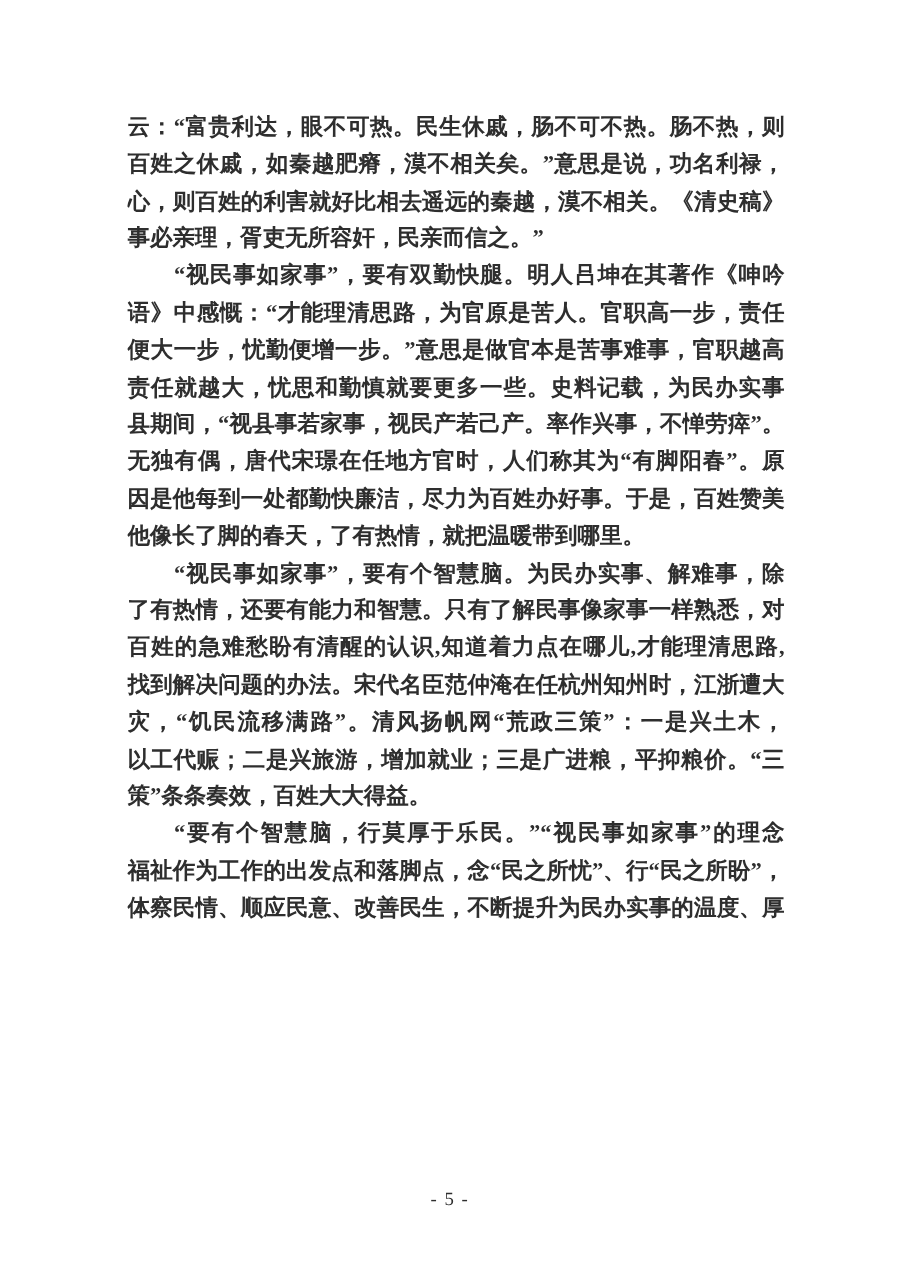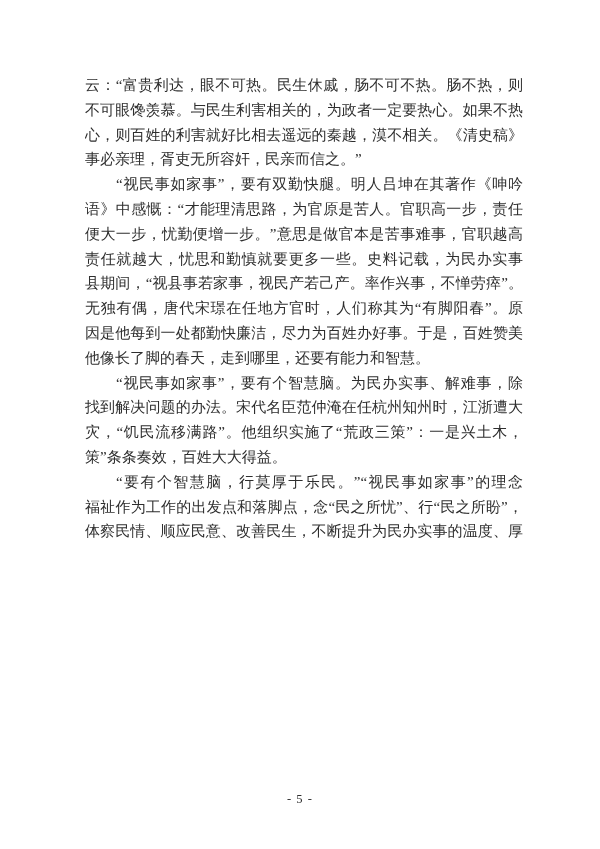--- a/index.html
+++ b/index.html
@@ -29,20 +29,21 @@
   }
   .line {
     height: 24.8px;
     line-height: 24.8px;
     max-height: 24.8px;
     overflow: hidden;
     text-align: justify;
     text-align-last: justify;
     text-justify: inter-character;
     white-space: nowrap;
+    font-weight: bold;
   }
   .line.indent {
     text-indent: 31px;
   }
   .line.para-last {
     text-align-last: left;
     white-space: normal;
   }
   .page-number {
     position: absolute;
@@ -55,38 +56,41 @@
     letter-spacing: 1px;
   }
 </style>
 </head>
 <body>
 
 <div class="page">
   <div class="body-text">
       <div class="paragraph">
         <div class="line">云：“富贵利达，眼不可热。民生休戚，肠不可不热。肠不热，则</div>
-        <div class="line">不可眼馋羡慕。与民生利害相关的，为政者一定要热心。如果不热</div>
+        <div class="line">百姓之休戚，如秦越肥瘠，漠不相关矣。”意思是说，功名利禄，</div>
         <div class="line">心，则百姓的利害就好比相去遥远的秦越，漠不相关。《清史稿》</div>
         <div class="line para-last">事必亲理，胥吏无所容奸，民亲而信之。”</div>
       </div>
       <div class="paragraph">
         <div class="line indent">“视民事如家事”，要有双勤快腿。明人吕坤在其著作《呻吟</div>
         <div class="line">语》中感慨：“才能理清思路，为官原是苦人。官职高一步，责任</div>
         <div class="line">便大一步，忧勤便增一步。”意思是做官本是苦事难事，官职越高</div>
         <div class="line">责任就越大，忧思和勤慎就要更多一些。史料记载，为民办实事</div>
         <div class="line">县期间，“视县事若家事，视民产若己产。率作兴事，不惮劳瘁”。</div>
         <div class="line">无独有偶，唐代宋璟在任地方官时，人们称其为“有脚阳春”。原</div>
         <div class="line">因是他每到一处都勤快廉洁，尽力为百姓办好事。于是，百姓赞美</div>
-        <div class="line para-last">他像长了脚的春天，走到哪里，还要有能力和智慧。</div>
+        <div class="line para-last">他像长了脚的春天，了有热情，就把温暖带到哪里。</div>
       </div>
       <div class="paragraph">
         <div class="line indent">“视民事如家事”，要有个智慧脑。为民办实事、解难事，除</div>
+        <div class="line">了有热情，还要有能力和智慧。只有了解民事像家事一样熟悉，对</div>
+        <div class="line">百姓的急难愁盼有清醒的认识,知道着力点在哪儿,才能理清思路,</div>
         <div class="line">找到解决问题的办法。宋代名臣范仲淹在任杭州知州时，江浙遭大</div>
-        <div class="line">灾，“饥民流移满路”。他组织实施了“荒政三策”：一是兴土木，</div>
+        <div class="line">灾，“饥民流移满路”。清风扬帆网“荒政三策”：一是兴土木，</div>
+        <div class="line">以工代赈；二是兴旅游，增加就业；三是广进粮，平抑粮价。“三</div>
         <div class="line para-last">策”条条奏效，百姓大大得益。</div>
       </div>
       <div class="paragraph">
         <div class="line indent">“要有个智慧脑，行莫厚于乐民。”“视民事如家事”的理念</div>
         <div class="line">福祉作为工作的出发点和落脚点，念“民之所忧”、行“民之所盼”，</div>
         <div class="line">体察民情、顺应民意、改善民生，不断提升为民办实事的温度、厚</div>
       </div>
     </div>
   <div class="page-number">- 5 -</div>
 </div>

